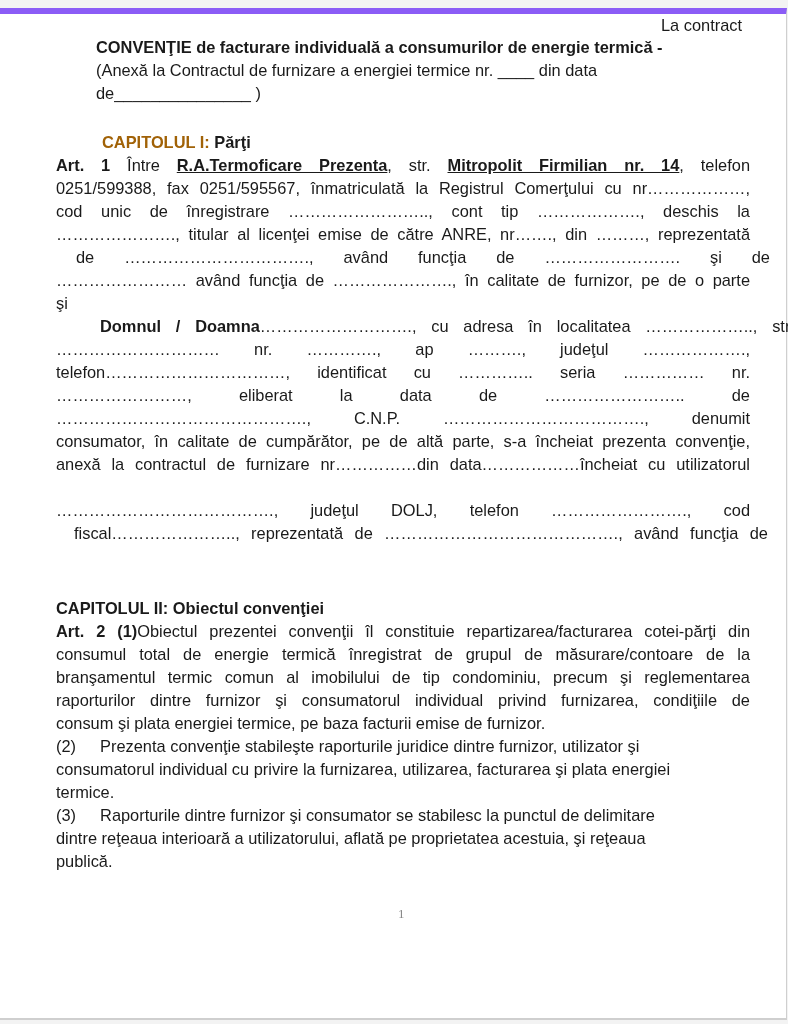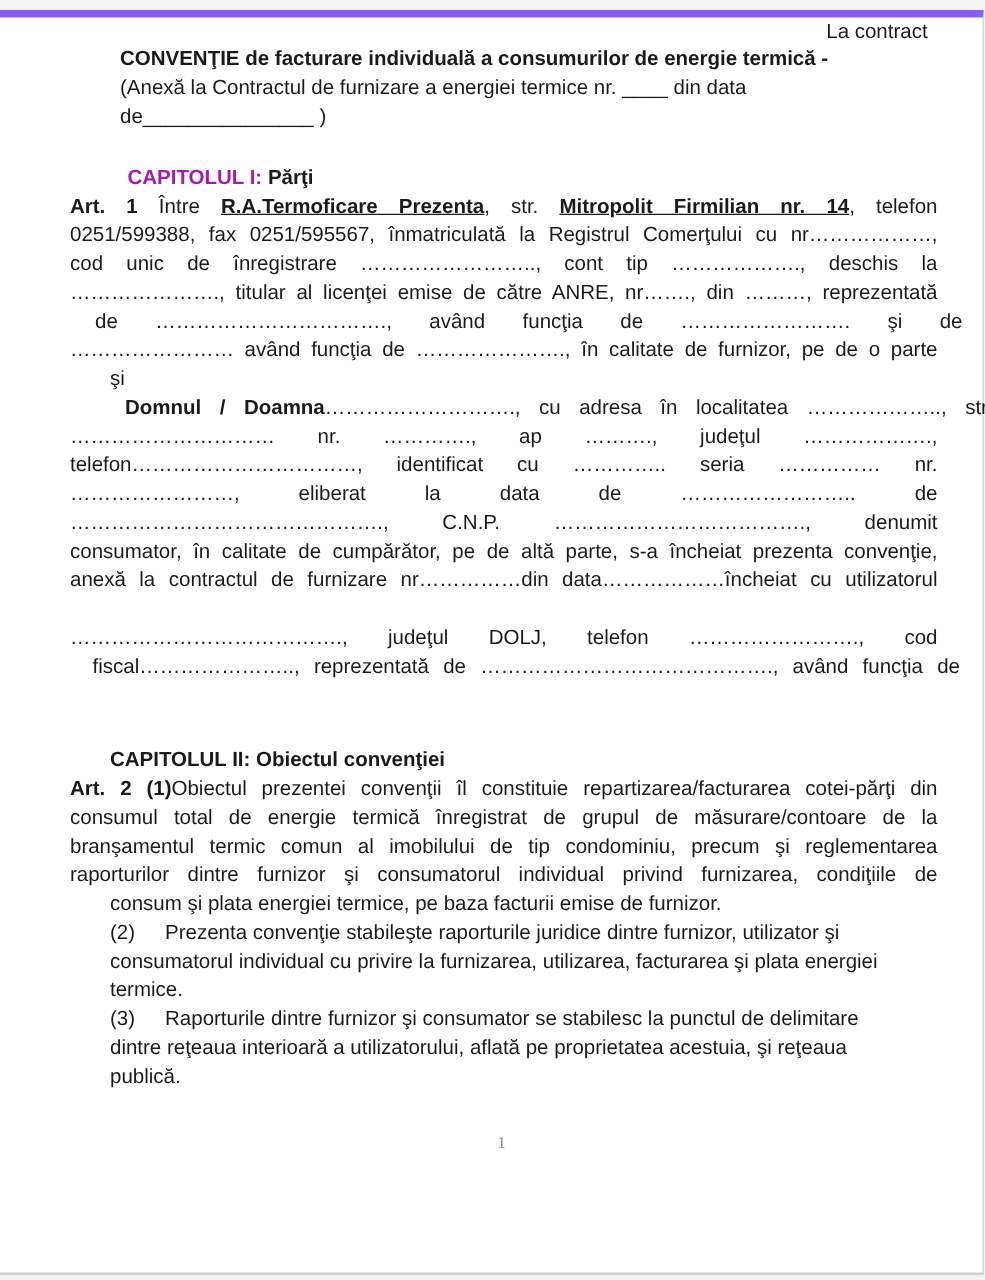--- a/index.html
+++ b/index.html
@@ -14,23 +14,23 @@
     position: absolute; left: 0; top: 8px;
     width: 786px; height: 1004px;
     background: #ffffff;
     border-right: 1px solid #cfcfcf;
     border-bottom: 2px solid #cfcfcf;
     border-top: 6px solid #8b5cf6;
   }
   .txt { position: absolute; font-size: 16.4px; line-height: 22.8px; white-space: nowrap; }
   .b { font-weight: bold; }
   .u { text-decoration: underline; }
-  .green { color: #a21caf; }
+  .green { color: #a16207; }
   .just { position: absolute; left: 56px; width: 694px; font-size: 16.4px; line-height: 22.8px; text-align: justify; text-align-last: justify; white-space: nowrap; }
-  .left { position: absolute; left: 56px; font-size: 16.4px; line-height: 22.8px; white-space: nowrap; margin-left: 32px; }
+  .left { position: absolute; left: 56px; font-size: 16.4px; line-height: 22.8px; white-space: nowrap; }
   .pagenum { position: absolute; left: 398px; top: 892px; font-family: "Liberation Serif", serif; font-size: 13px; color: #888; }
   .tab { display: inline-block; width: 24px; }
 </style>
 </head>
 <body>
 
 <div class="page">
 
   <div class="txt" style="left:661px; top:0px;">La contract</div>
   <div class="txt b" style="left:96px; top:22px;">CONVENŢIE de facturare individuală a consumurilor de energie termică -</div>

